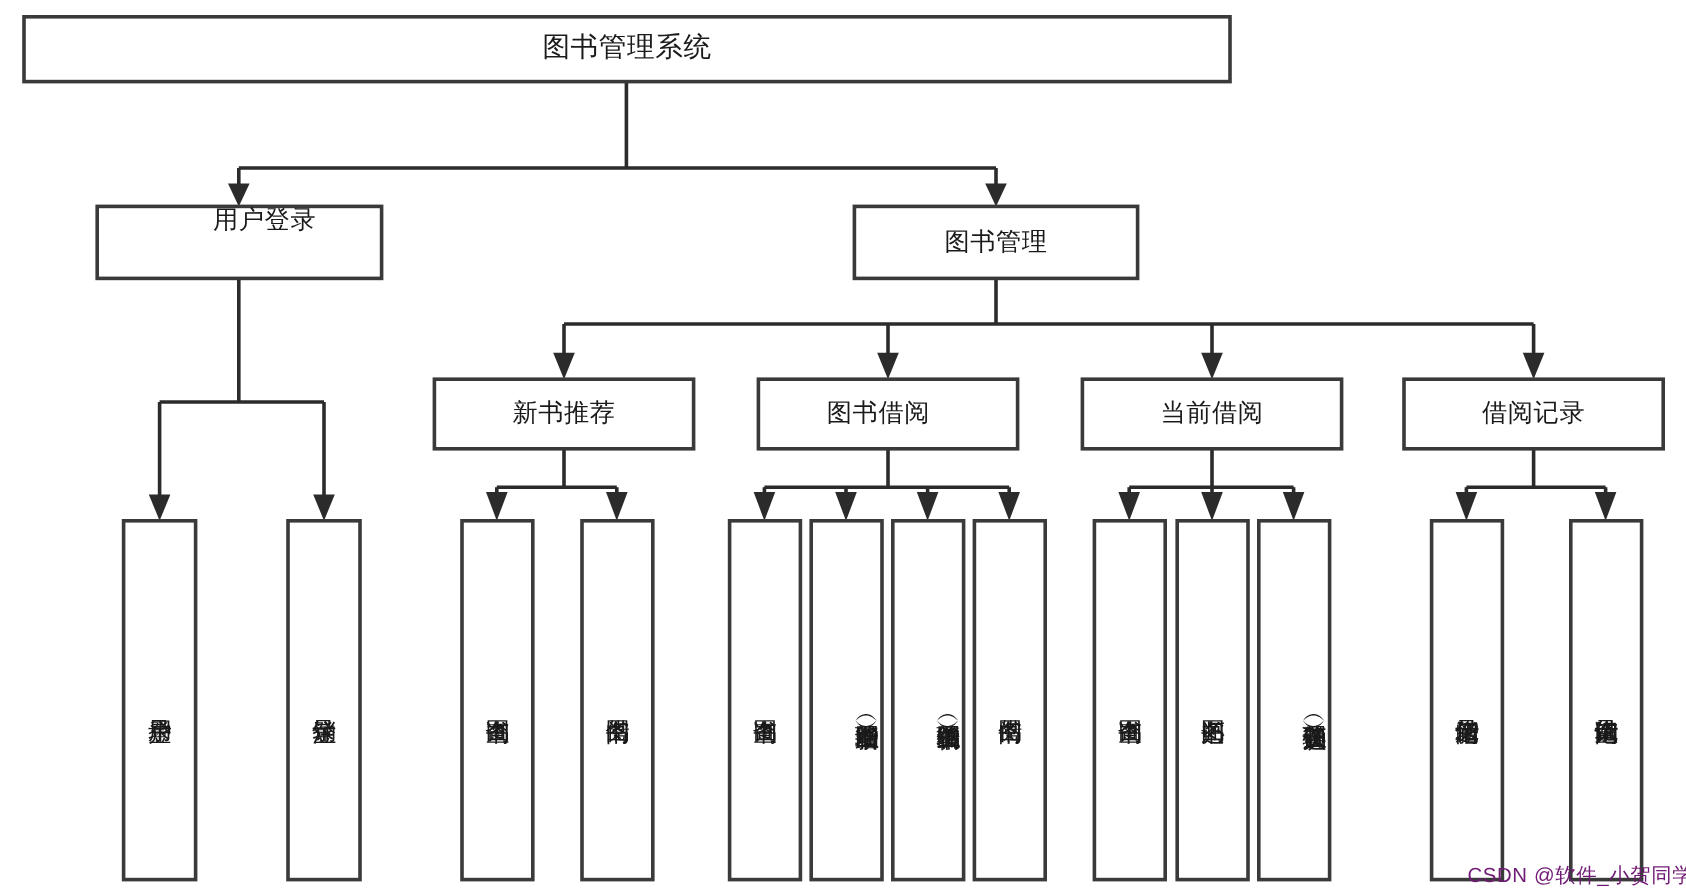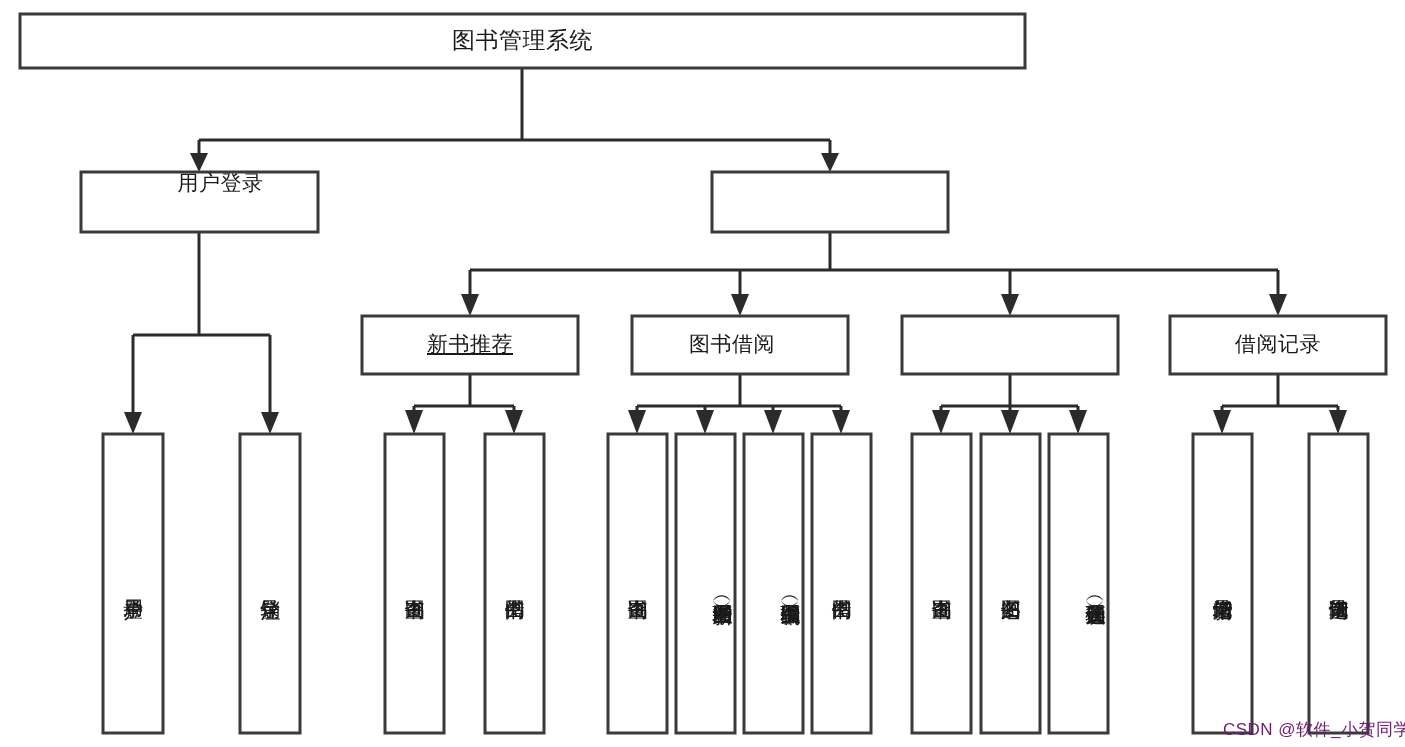--- a/index.html
+++ b/index.html
@@ -171,23 +171,25 @@
     <rect class="node-box" x="1049" y="434" width="59" height="299"></rect>
 
     <rect class="node-box" x="1193" y="434" width="59" height="299"></rect>
     <rect class="node-box" x="1309" y="434" width="59" height="299"></rect>
 
   </svg>
 
   <div class="node-label-h" style="left:20px; top:14px; width:1005px; height:54px; font-size:23px;">图书管理系统</div>
 
   <div class="node-label-h" style="left:81px; top:154px; width:279px; height:60px;">用户登录</div>
-
-  <div class="node-label-h" style="left:362px; top:316px; width:216px; height:58px;text-decoration:underline;">新书推荐</div>
+  <div class="node-label-h" style="left:712px; top:172px; width:236px; height:60px;">图书管理</div>
+
+  <div class="node-label-h" style="left:362px; top:316px; width:216px; height:58px;">新书推荐</div>
   <div class="node-label-h" style="left:632px; top:316px; width:200px; height:58px;">图书借阅</div>
+  <div class="node-label-h" style="left:902px; top:316px; width:216px; height:58px;">当前借阅</div>
   <div class="node-label-h" style="left:1170px; top:316px; width:216px; height:58px;">借阅记录</div>
 
   <div class="node-label-v" style="left:103px; top:434px; width:60px; height:299px;">用户登录</div>
   <div class="node-label-v" style="left:240px; top:434px; width:60px; height:299px;">注销登录</div>
 
   <div class="node-label-v" style="left:385px; top:434px; width:59px; height:299px;">查询图书</div>
   <div class="node-label-v" style="left:485px; top:434px; width:59px; height:299px;">借阅图书</div>
 
   <div class="node-label-v" style="left:608px; top:434px; width:59px; height:299px;">查询图书</div>
   <div class="node-label-v" style="left:676px; top:434px; width:59px; height:299px; align-items:flex-start; padding-top:10px; box-sizing:border-box;">新增图书（管理员）</div>

